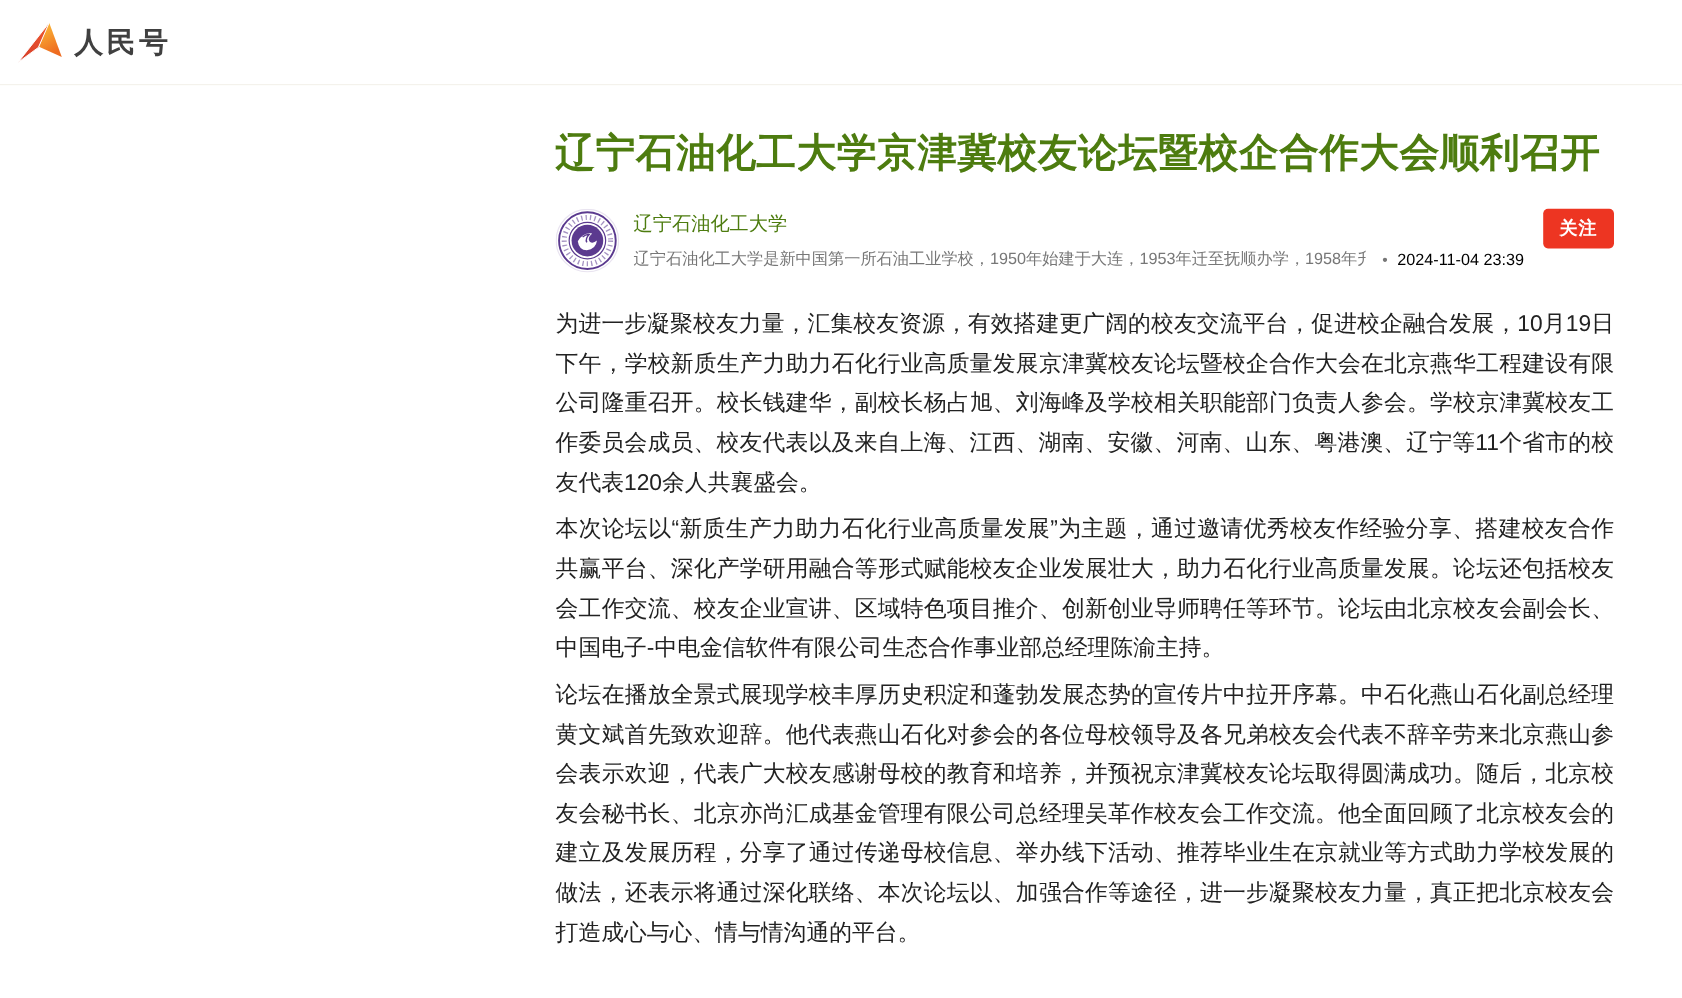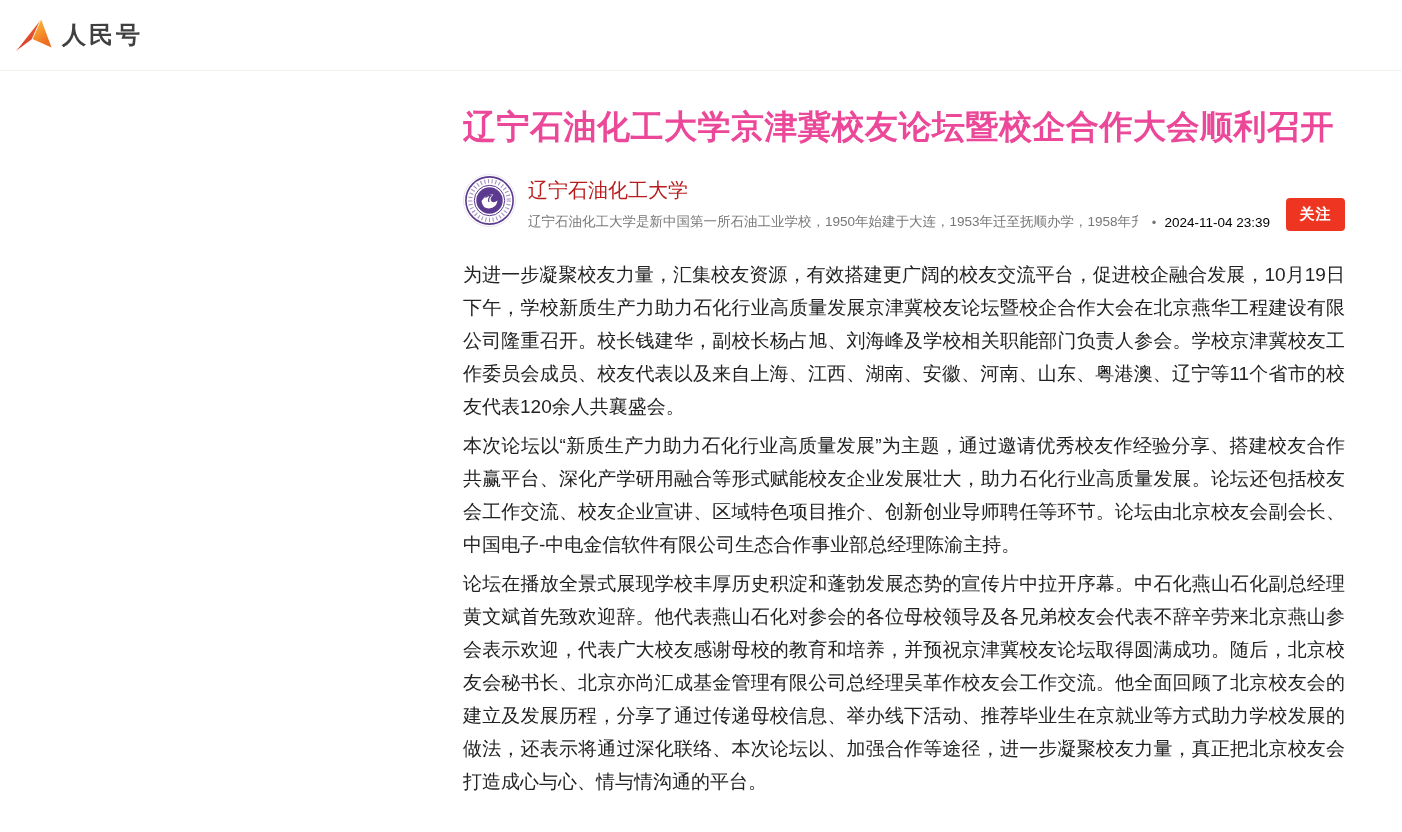--- a/index.html
+++ b/index.html
@@ -31,21 +31,21 @@
   
   .article-col {
     margin-left: 463px;
     width: 882px;
   }
   .article-title {
     margin-top: 32px;
     font-size: 33px;
     line-height: 47px;
     font-weight: 700;
-    color: #ec4899;
+    color: #4d7c0f;
     letter-spacing: 0.5px;
   }
   
   .author-row {
     margin-top: 24px;
     display: flex;
     align-items: flex-start;
   }
   .avatar {
     width: 53px; height: 53px;
@@ -54,22 +54,22 @@
     cursor: pointer;
   }
   .avatar svg { width: 53px; height: 53px; display: block; }
   .author-info {
     margin-left: 12px;
     flex: 1;
     min-width: 0;
     padding-top: 3px;
   }
   .author-name {
-    font-size: 20px;
-    color: #b91c1c;
+    font-size: 16px;
+    color: #4d7c0f;
     cursor: pointer;
   }
   .author-meta {
     margin-top: 9px;
     font-size: 13.5px;
     color: #777;
     display: flex;
     align-items: center;
     white-space: nowrap;
     overflow: hidden;
@@ -80,21 +80,21 @@
     flex: 0 1 auto;
   }
   .meta-dot {
     margin: 0 8px 0 14px;
     font-size: 13px;
     color: #777;
     flex-shrink: 0;
   }
   .publish-date { flex-shrink: 0; color: #000000; }
   .follow-btn {
-    margin-top: 24px;
+    margin-top: 0;
     margin-left: 16px;
     flex-shrink: 0;
     width: 59px;
     height: 33px;
     border: none;
     border-radius: 4px;
     background: #ed3522;
     color: #ffffff;
     font-size: 15px;
     font-weight: 700;

